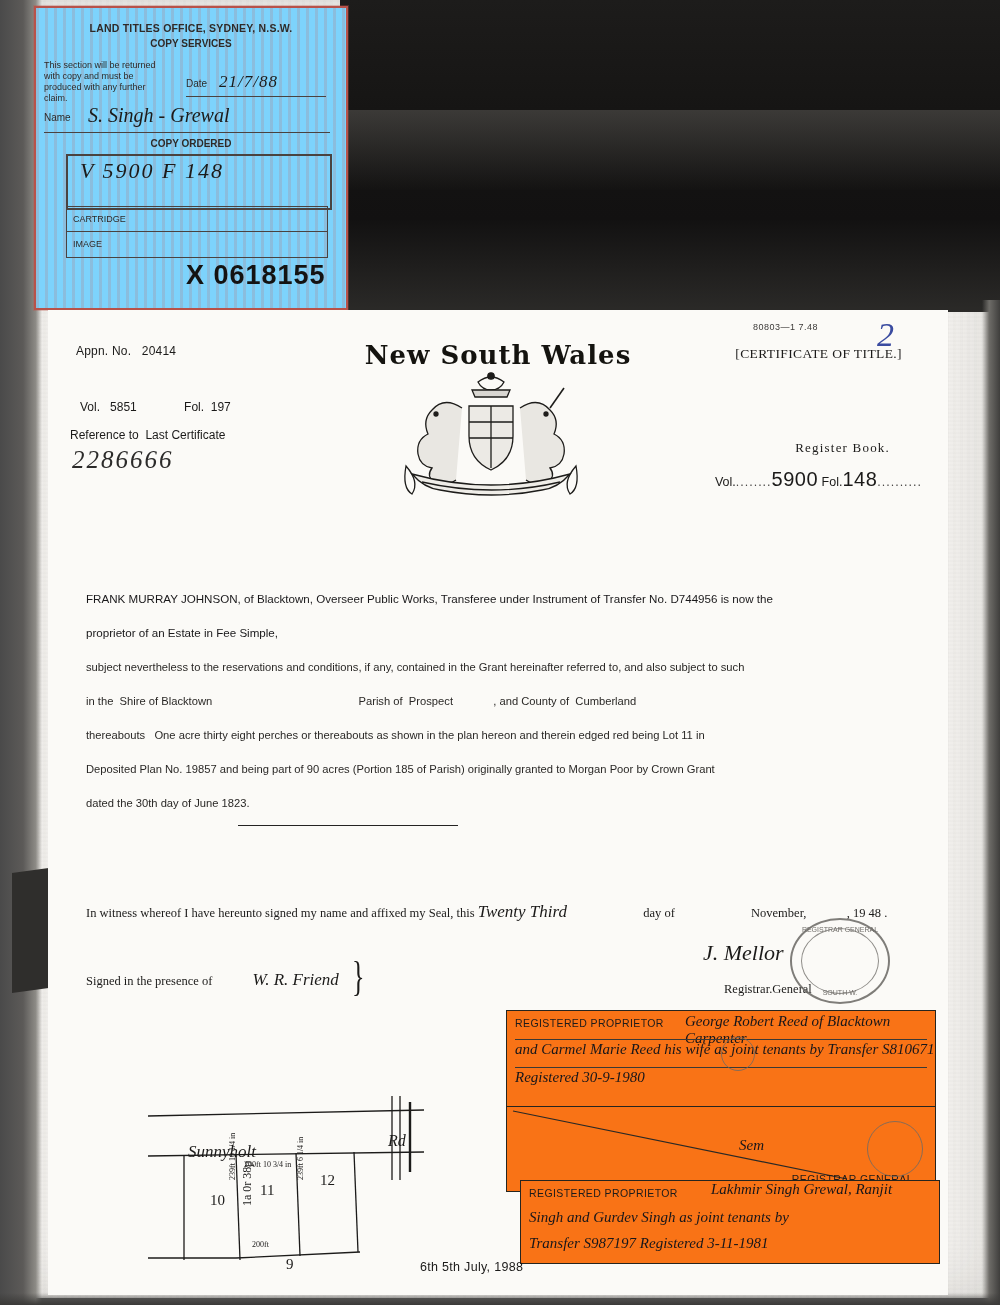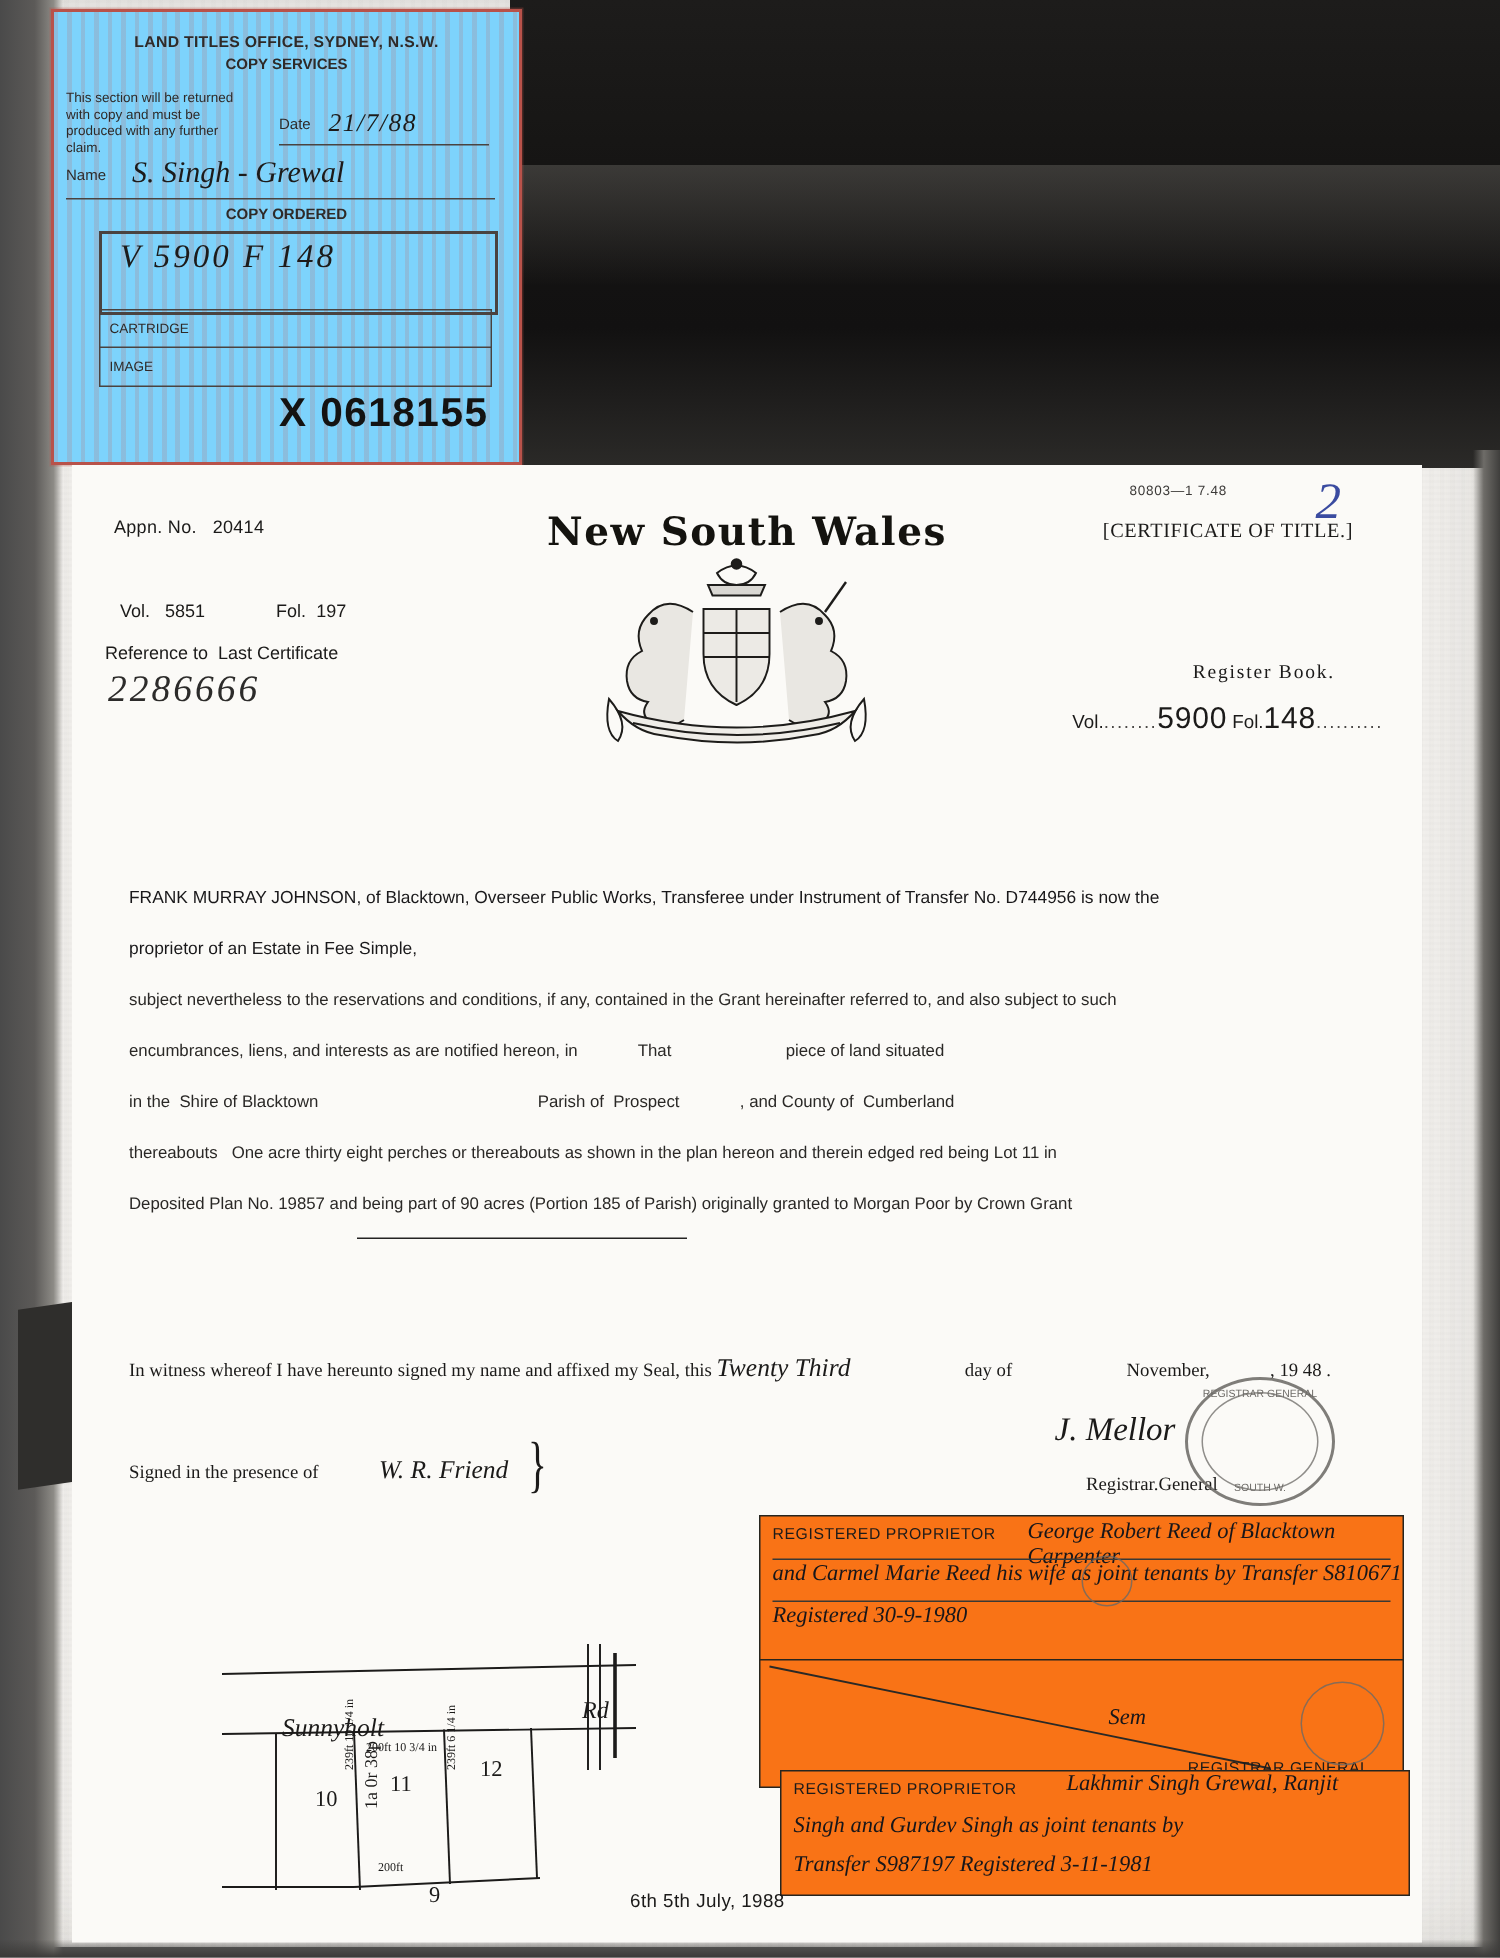--- a/index.html
+++ b/index.html
@@ -552,41 +552,35 @@
     <div class="reg-volfol">
       <span>Vol.</span><span class="dots">........</span><span class="num">5900</span>
       <span>Fol.</span><span class="num">148</span><span class="dots">..........</span>
     </div>
 
     <div class="body">
       <span class="ln">FRANK MURRAY JOHNSON, of Blacktown, Overseer Public Works, Transferee under Instrument of Transfer No. D744956 is now the</span>
       <span class="ln">proprietor of an Estate in Fee Simple,</span>
       <span class="ln sm">subject nevertheless to the reservations and conditions, if any, contained in the Grant hereinafter referred to, and also subject to such</span>
       <span class="ln sm">
-        <span>encumbrances, liens, and interests as are notified hereon, in</span>
-        <span class="gap-l"></span>
-        <span>That</span>
-        <span class="gap-xl"></span>
-        <span>piece of land situated</span>
-      </span>
-      <span class="ln sm">
         <span>in the</span>
         &nbsp;<span>Shire of Blacktown</span>
         <span class="gap-xl"></span><span class="gap-xl"></span>
         <span>Parish of</span>
         &nbsp;<span>Prospect</span>
         <span class="gap-l"></span>
         <span>, and County of</span>
         &nbsp;<span>Cumberland</span>
       </span>
       <span class="ln sm">
         <span>thereabouts</span>
         &nbsp;&nbsp;<span>One acre thirty eight perches or thereabouts as shown in the plan hereon and therein edged red being Lot 11 in</span>
       </span>
       <span class="ln sm">Deposited Plan No. 19857 and being part of 90 acres (Portion 185 of Parish) originally granted to Morgan Poor by Crown Grant</span>
+      <span class="ln sm">dated the 30th day of June 1823.</span>
     </div>
     <div class="strike-rule"></div>
 
     <div class="witness">
       <div>
         <span>In witness whereof I have hereunto signed my name and affixed my Seal, this</span>
         <span class="sig-hand">Twenty Third</span>
         <span class="gap-xl"></span>
         <span>day of</span>
         <span class="gap-xl"></span>

